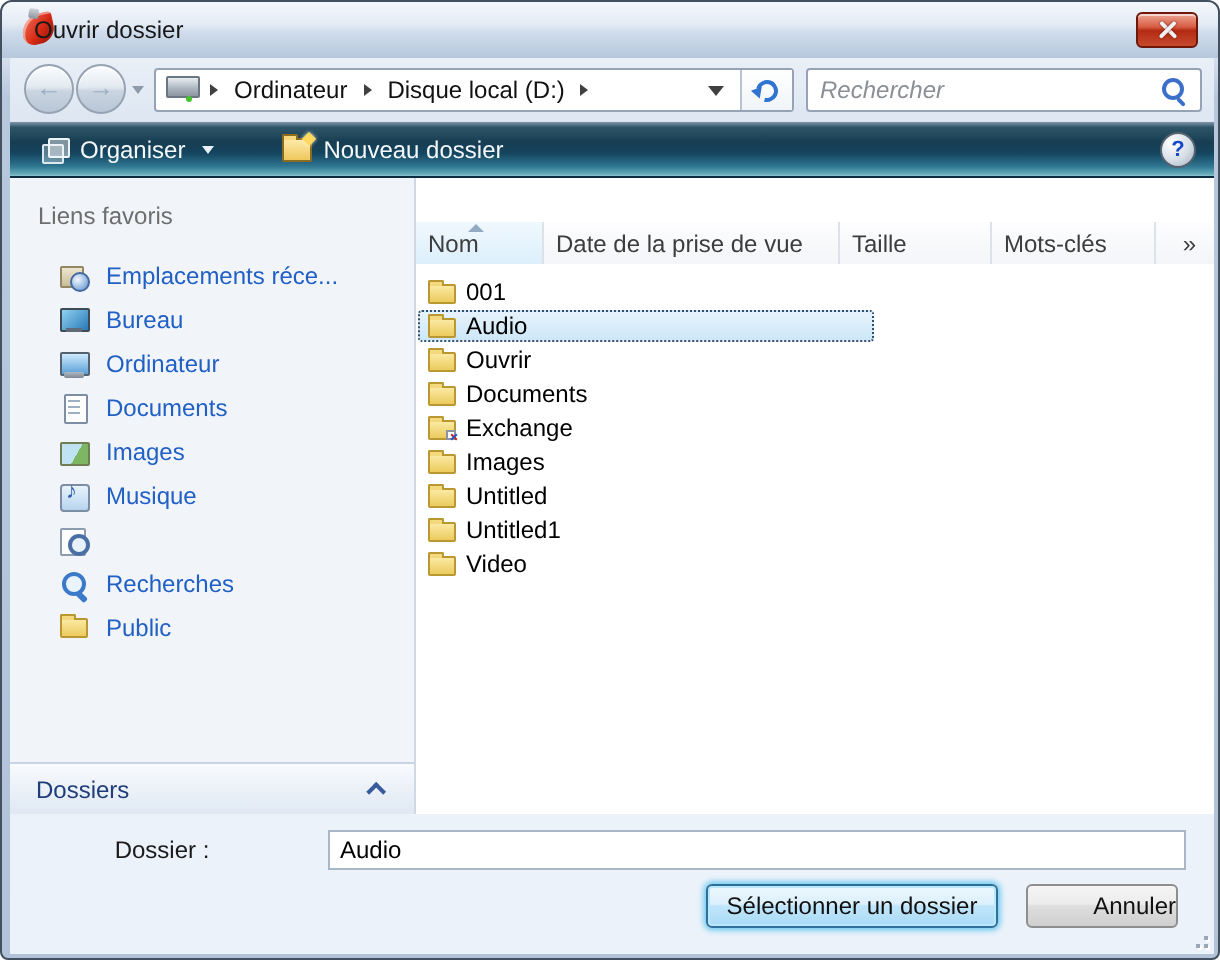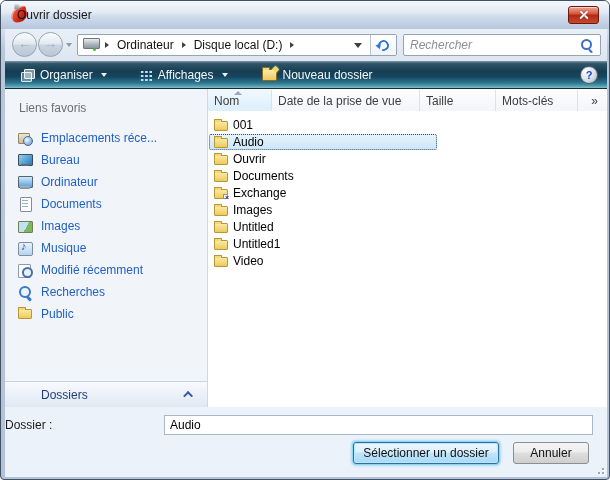--- a/index.html
+++ b/index.html
@@ -97,21 +97,21 @@
     background:#ffd95e; transform:rotate(45deg); box-shadow:0 0 2px #fff8d0; }
   .help-btn { position:absolute; right:9px; top:5px; width:18px; height:18px; border-radius:50%;
     background: radial-gradient(circle at 32% 28%, #ffffff 0%, #d7dfe7 55%, #9fafbe 100%);
     border:1px solid #54616f; color:#1749c8; font-weight:bold; font-size:11px;
     text-align:center; line-height:16px; cursor:pointer; }
 
   
   .content { position:absolute; top:88px; left:4px; width:602px; height:318px; display:flex; }
   .sidebar { position:relative; width:203px; background:#f1f5fa; border-right:1px solid #cfd8e3; }
   .sidebar-header { margin:12px 0 12px 14px; color:#6e6e6e; }
-  .side-item { display:flex; align-items:center; gap:8px; height:22px; padding-left:12px; cursor:pointer; }
+  .side-item { display:flex; align-items:center; gap:8px; height:22px; padding-left:24px; cursor:pointer; }
   .side-label { color:#2160c4; white-space:nowrap; overflow:hidden; }
   .icn { position:relative; width:16px; height:16px; flex:0 0 16px; }
 
   .i-recent::before { content:""; position:absolute; left:1px; top:3px; width:10px; height:9px;
     background:linear-gradient(#ece6d3,#c9bd99); border:1px solid #958followed? } 
   .i-recent::before { content:""; position:absolute; left:1px; top:3px; width:10px; height:9px;
     background:linear-gradient(#ece6d3,#c9bd99); border:1px solid #938762; border-radius:1px; }
   .i-recent::after { content:""; position:absolute; right:0px; bottom:0px; width:8px; height:8px;
     border-radius:50%; background: radial-gradient(circle at 35% 35%, #f2f8ff, #7fa7d9 75%);
     border:1px solid #44699f; }
@@ -147,56 +147,56 @@
   .icn > .folder-icon { position:absolute; left:1px; top:3px; margin-top:0; }
   .xbadge { position:absolute; right:-1px; bottom:-1px; width:5px; height:5px;
     background:#fff; border:1px solid #8a94a2; }
   .xbadge::before { content:""; position:absolute; left:0.5px; top:1.5px; width:4px; height:1px;
     background:#c22a1a; transform:rotate(45deg); }
   .xbadge::after  { content:""; position:absolute; left:0.5px; top:1.5px; width:4px; height:1px;
     background:#2a52c2; transform:rotate(-45deg); }
 
   .sidebar-footer { position:absolute; bottom:0; left:0; right:0; height:26px;
     background:linear-gradient(180deg,#f8fafd,#dfe8f3); border-top:1px solid #c8d4e2;
-    display:flex; align-items:center; cursor:pointer;padding-left:23px; }
+    display:flex; align-items:center; cursor:pointer; }
   .sidebar-footer-label { margin-left:13px; color:#1f3d7a; }
   .chev-up { margin-left:auto; margin-right:14px; width:7px; height:7px;
     border-left:2px solid #3a5a9e; border-top:2px solid #3a5a9e; transform:rotate(45deg) translateY(2px); }
 
-  .filelist { position:relative; flex:1; background:#fff; padding-top:1px; }
+  .filelist { position:relative; flex:1; background:#fff; padding-top:22px; }
   .header-row { display:flex; height:21px; }
   .col { position:relative; padding:4px 0 0 6px; border-right:1px solid #dde2e8; color:#3d3d3d;
     background:linear-gradient(180deg,#fdfdfe,#f3f5f8); cursor:pointer; white-space:nowrap; overflow:hidden; }
   .col-nom { width:64px; background:linear-gradient(180deg,#f0f8fe,#dcEFfb); background:linear-gradient(180deg,#f0f8fe,#dceffb); }
   .sort-up { position:absolute; top:1px; left:26px; width:0; height:0;
     border-left:4px solid transparent; border-right:4px solid transparent; border-bottom:4px solid #94aac2; }
   .col-date { width:148px; }
   .col-mots { width:82px; }
   .col-taille { width:76px; }
   .col-more { flex:1; text-align:right; padding-right:9px; border-right:none; }
   .rows { padding-top:5px; }
   .file-row { height:17px; display:flex; align-items:flex-end; cursor:pointer; }
   .row-inner { display:flex; align-items:center; gap:5px; height:16px; padding:0 3px 0 5px; border:1px solid transparent; }
   .file-row.selected .row-inner { width:228px; margin-left:1px; padding-left:4px;
     background:linear-gradient(180deg,#e6f3fc,#cde7f8); border:1px dotted #32506c; border-radius:2px; }
   .file-label { color:#000; white-space:nowrap; }
 
   
   .bottom-panel { position:absolute; top:406px; left:4px; width:602px; height:70px; background:#ecf2fa; }
-  .dossier-label { position:absolute; left:0; top:11px; width:152px; text-align:left; color:#1b1b1b; }
+  .dossier-label { position:absolute; left:0; top:11px; width:152px; text-align:center; color:#1b1b1b; }
   .dossier-input { position:absolute; left:159px; top:8px; width:429px; height:20px;
     border:1px solid #a9b6c5; padding:1px 5px; font:12px "Liberation Sans", sans-serif; color:#000; background:#fff; }
   .btn { position:absolute; top:35px; height:22px; border-radius:3px; text-align:center;
     font:12px "Liberation Sans", sans-serif; color:#111; line-height:20px; cursor:pointer; }
   .btn-select { left:348px; width:146px;
     background:linear-gradient(180deg,#ecf7fd 0%,#dcf0fc 45%,#c0e5fa 50%,#a8daf6 100%);
     border:1px solid #2f6f9b; box-shadow:0 0 3px 1px #5ec5ee, inset 0 0 0 1px #b9e7fb; }
   .btn-cancel { left:508px; width:76px;
     background:linear-gradient(180deg,#f5f5f5 0%,#ececec 45%,#dedede 50%,#cfcfcf 100%);
-    border:1px solid #8e8e8e; }
+    border:1px solid #8e8e8e;text-align:right; }
   .grip { position:absolute; right:3px; bottom:3px; width:10px; height:10px; }
   .grip i { position:absolute; width:2px; height:2px; background:#9aa7b5; box-shadow:1px 1px 0 #fff; }
   .grip i:nth-child(1){ right:0; bottom:0; }
   .grip i:nth-child(2){ right:4px; bottom:0; }
   .grip i:nth-child(3){ right:0; bottom:4px; }
 </style>
 </head>
 <body>
 
 <div id="window">
@@ -233,25 +233,20 @@
       <span class="i-mag"></span>
     </div>
   </div>
 
   <div class="toolbar">
     <span class="tool-btn t-org">
       <span class="i-organize"></span>
       <span>Organiser</span>
       <span class="tool-caret"></span>
     </span>
-    <span class="tool-btn t-views">
-      <span class="i-views"></span>
-      <span>Affichages</span>
-      <span class="tool-caret"></span>
-    </span>
     <span class="tool-btn t-new">
       <span class="i-newfolder"></span>
       <span>Nouveau dossier</span>
     </span>
     <span class="help-btn">?</span>
   </div>
 
   <div class="content">
 
     <div class="sidebar">
@@ -276,21 +271,20 @@
       <div class="side-item">
         <span class="icn i-images"></span>
         <span class="side-label">Images</span>
       </div>
       <div class="side-item">
         <span class="icn i-music"></span>
         <span class="side-label">Musique</span>
       </div>
       <div class="side-item">
         <span class="icn i-modified"></span>
-        <span class="side-label">Modifié récemment</span>
       </div>
       <div class="side-item">
         <span class="icn i-search16"></span>
         <span class="side-label">Recherches</span>
       </div>
       <div class="side-item">
         <span class="icn">
             <span class="folder-icon"></span>
           </span>
         <span class="side-label">Public</span>

